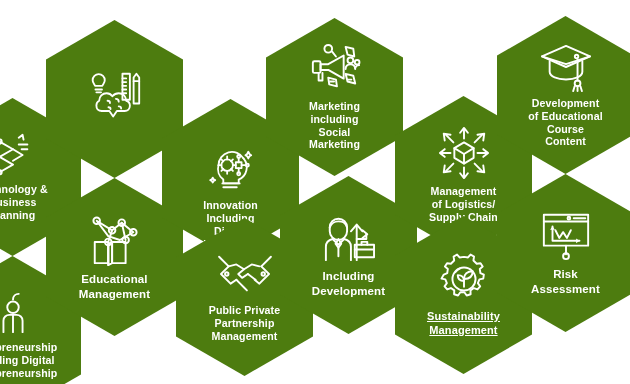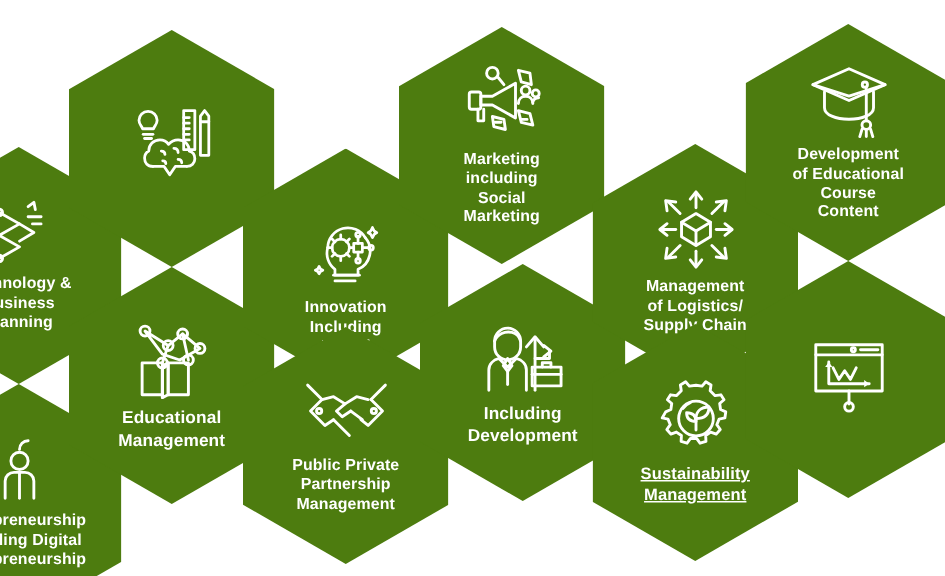--- a/index.html
+++ b/index.html
@@ -144,21 +144,21 @@
         <path d="M45 8l1.2 2.4L48 11.6l-1.8 1.2L45 15l-1.2-2.2L42 11.6l1.8-1.2z"></path>
         <path d="M8 35l.9 1.7 1.7.9-1.7.9L8 40l-.9-1.5-1.7-.9 1.7-.9z"></path>
       </svg>
     </span>
     <span class="lbl">Innovation
 Including
 Digital
 Innovation</span>
   </div>
 
-  <div class="hex small" style="left:162px;top:218px;">
+  <div class="hex small" style="left:176px;top:218px;">
     <span class="ico">
       <svg width="60" height="48" viewBox="0 0 62 50" fill="none" stroke="#fff" stroke-width="2" stroke-linecap="round" stroke-linejoin="round">
         <path d="M4 6l10 10"></path>
           <path d="M58 6L48 16"></path>
         <path d="M14 16l-8 8 10 10 6-4"></path>
         <path d="M48 16l8 8-10 10-5-4"></path>
         <path d="M14 16l8-2 8 5 8-5 8 2"></path>
         <path d="M30 19l-6 5 4 4 6-4"></path>
         <path d="M22 30l4 4M26 34l4 4M30 38l3 3"></path>
         <path d="M34 24l8 6"></path>
@@ -300,15 +300,17 @@
         <path d="M14 17v15h28"></path>
         <path d="M14 17l-2.5 3.5h5z" fill="#fff" stroke="none"></path>
         <path d="M42 32l-3.5-2.5v5z" fill="#fff" stroke="none"></path>
 
         <path d="M17 21l4 8 4-6 4 6 4-8"></path>
 
         <path d="M28 37v9"></path>
         <circle cx="28" cy="48" r="3"></circle>
       </svg>
     </span>
+    <span class="lbl">Risk
+Assessment</span>
   </div>
 
 </div>
 
 </body></html>

